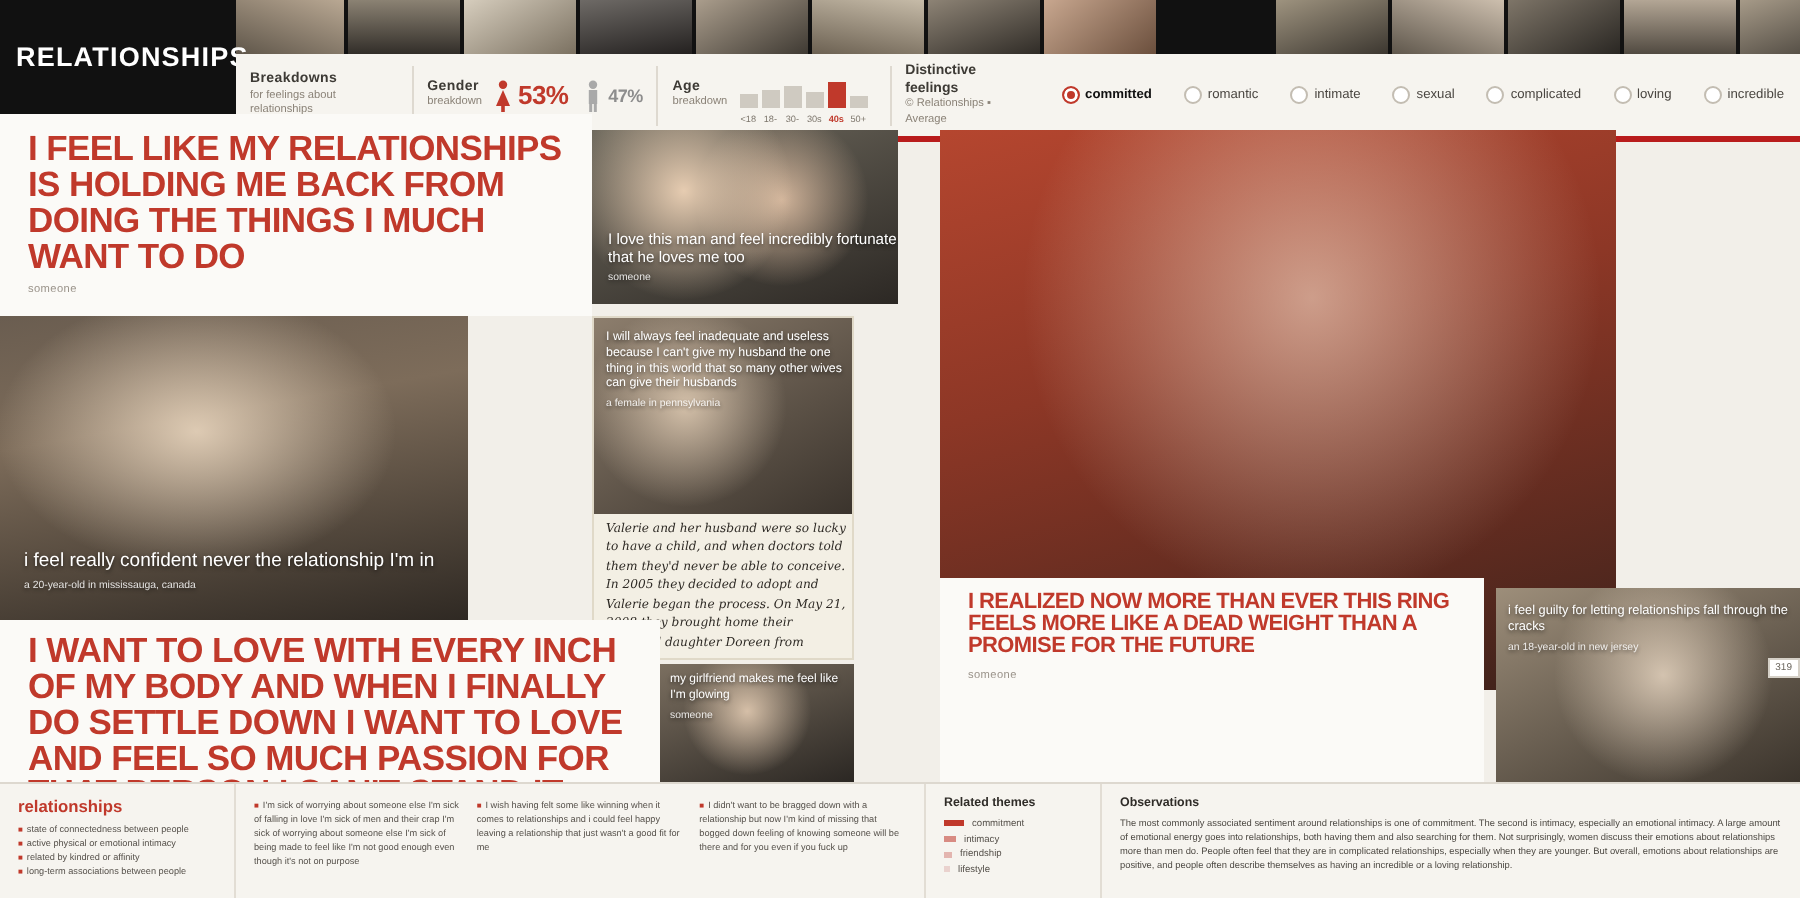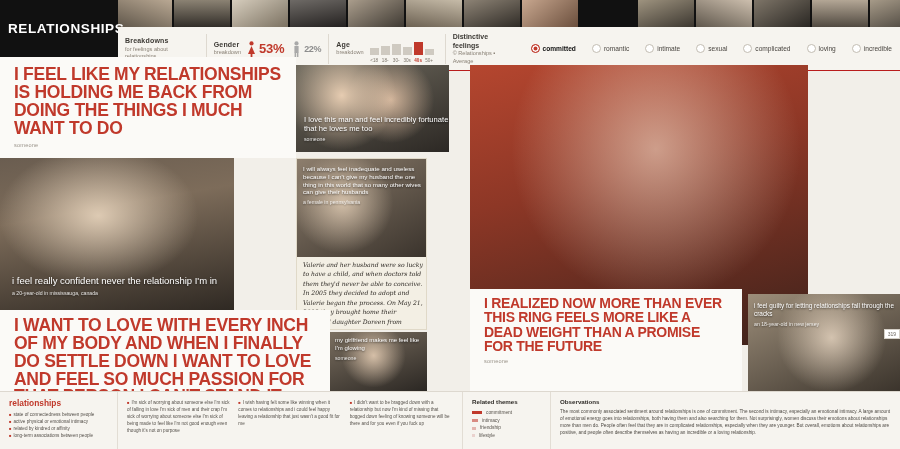--- a/index.html
+++ b/index.html
@@ -28,21 +28,21 @@
   .titleblock {
     position: absolute; top: 0; left: 0; width: 118px; height: 57px;
     background: #111; color: #fff;
     display: flex; align-items: center; padding-left: 8px;
   }
   .titleblock .t {
     font-size: 13.5px; font-weight: bold; letter-spacing: 0.6px; color: #fff;
   }
   .controlbar {
     position: absolute; top: 27px; left: 118px; width: 782px; height: 44px;
-    background: #f6f4ef; border-bottom: 1px solid #b91c1c;
+    background: #f6f4ef; border-bottom: 3px solid #b91c1c;
     display: flex; align-items: center; pointer-events: auto;
   }
   .ctrl-group { display: flex; align-items: center; height: 30px; padding: 0 7px; border-right: 1px solid #ded9d0; }
   .ctrl-label { font-size: 5.6px; color: #8b8378; line-height: 1.25; text-transform: none; }
   .ctrl-label b { display: block; font-size: 7px; color: #3d3a35; font-weight: bold; letter-spacing: .2px; }
   .pct { font-size: 13px; font-weight: bold; color: #c0392b; letter-spacing: -.3px; }
   .pct.gray { color: #8d8d8d; font-size: 9px; }
   .icon-person { width: 9px; height: 16px; margin-right: 3px; }
   .agebars { display: flex; align-items: flex-end; gap: 2px; margin-right: 4px; }
   .agebar { width: 9px; background: #cfcac1; position: relative; }
@@ -189,21 +189,21 @@
           <path d="M4.5 5 L8 13 L1 13 Z" fill="#c0392b"></path>
           <rect x="3.6" y="12.6" width="1.8" height="3.4" fill="#c0392b"></rect>
         </svg>
         <span class="pct">53%</span>
         <svg class="icon-person" style="margin-left:8px" viewBox="0 0 9 16">
           <circle cx="4.5" cy="2.4" r="2.1" fill="#a9a9a9"></circle>
           <rect x="2.4" y="5" width="4.2" height="7" fill="#a9a9a9"></rect>
           <rect x="2.6" y="11.8" width="1.5" height="4.2" fill="#a9a9a9"></rect>
           <rect x="4.9" y="11.8" width="1.5" height="4.2" fill="#a9a9a9"></rect>
         </svg>
-        <span class="pct gray">22%</span>
+        <span class="pct gray">47%</span>
       </div>
 
       <div class="ctrl-group">
         <div class="ctrl-label" style="margin-right:6px">
           <b>Age</b>
           <span>breakdown</span>
         </div>
         <div class="agebars">
           <div class="agebar" style="height:7px">
               <span>&lt;18</span>
@@ -324,21 +324,21 @@
       <div class="photo" style="background:
              radial-gradient(circle at 45% 40%, rgba(255,228,200,.75), rgba(0,0,0,0) 50%),
              linear-gradient(160deg,#7b6f60,#2b2723);"></div>
       <div class="photo-cap" style="left:5px; top:5px; bottom:auto">
         <span style="font-size:6px; line-height:1.25; display:block">my girlfriend makes me feel like I'm glowing</span>
         <span class="sub">someone</span>
       </div>
     </div>
 
     <div class="cell quote-white" style="left:470px; top:232px; width:272px; height:102px; padding:7px 10px 0 14px;">
-      <div class="q-text" style="font-size:14px">I REALIZED NOW MORE THAN EVER THIS RING FEELS MORE LIKE A DEAD WEIGHT THAN A PROMISE FOR THE FUTURE</div>
+      <div class="q-text" style="font-size:11px">I REALIZED NOW MORE THAN EVER THIS RING FEELS MORE LIKE A DEAD WEIGHT THAN A PROMISE FOR THE FUTURE</div>
       <div class="q-attr">someone</div>
     </div>
 
     <div class="cell" style="left:748px; top:237px; width:152px; height:97px;">
       <div class="photo" style="background:
              radial-gradient(circle at 55% 45%, rgba(255,236,214,.7), rgba(0,0,0,0) 55%),
              linear-gradient(155deg,#9d8e7a,#3b342c);"></div>
       <div class="photo-cap" style="left:6px; top:8px; bottom:auto">
         <span style="font-size:6.4px; line-height:1.25; display:block">i feel guilty for letting relationships fall through the cracks</span>
         <span class="sub">an 18-year-old in new jersey</span>

